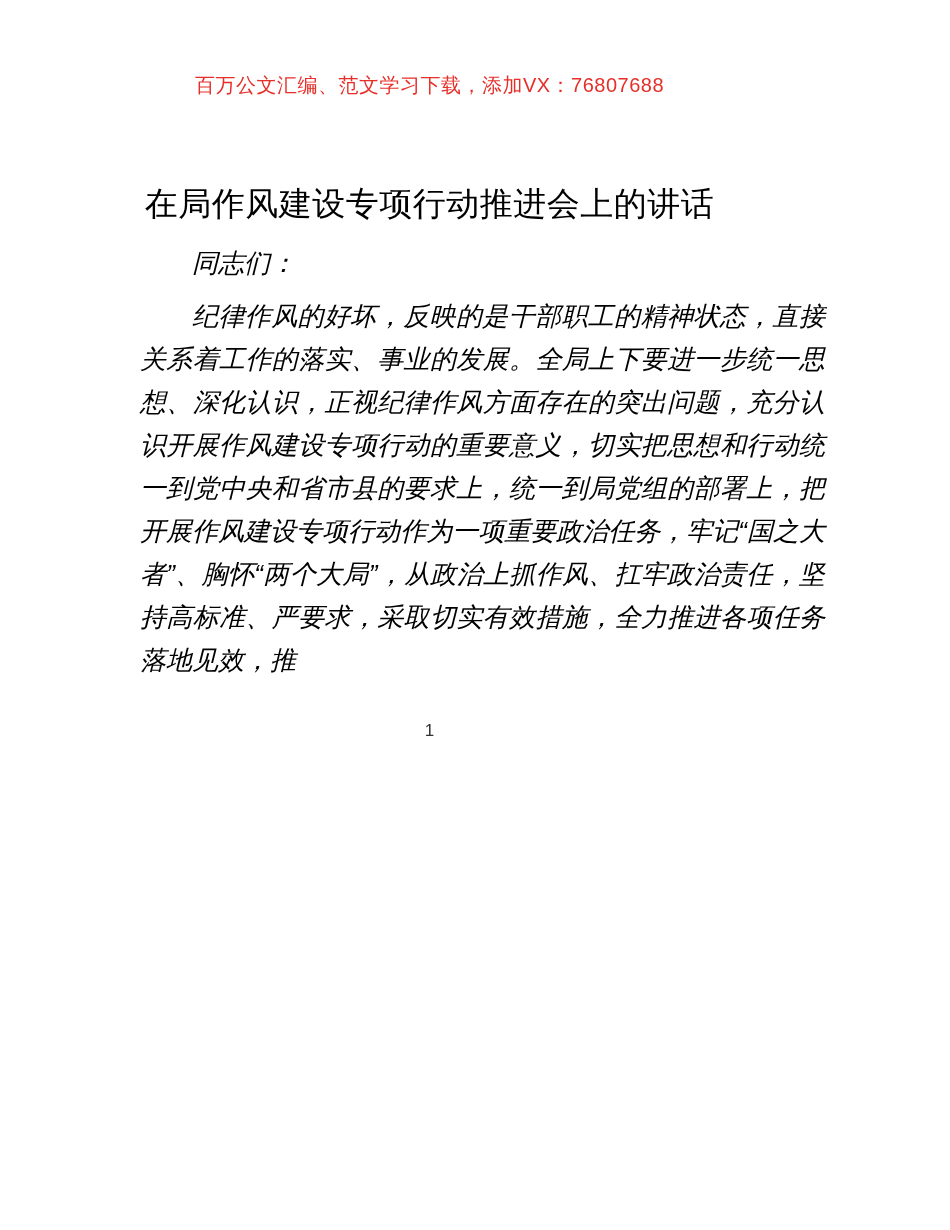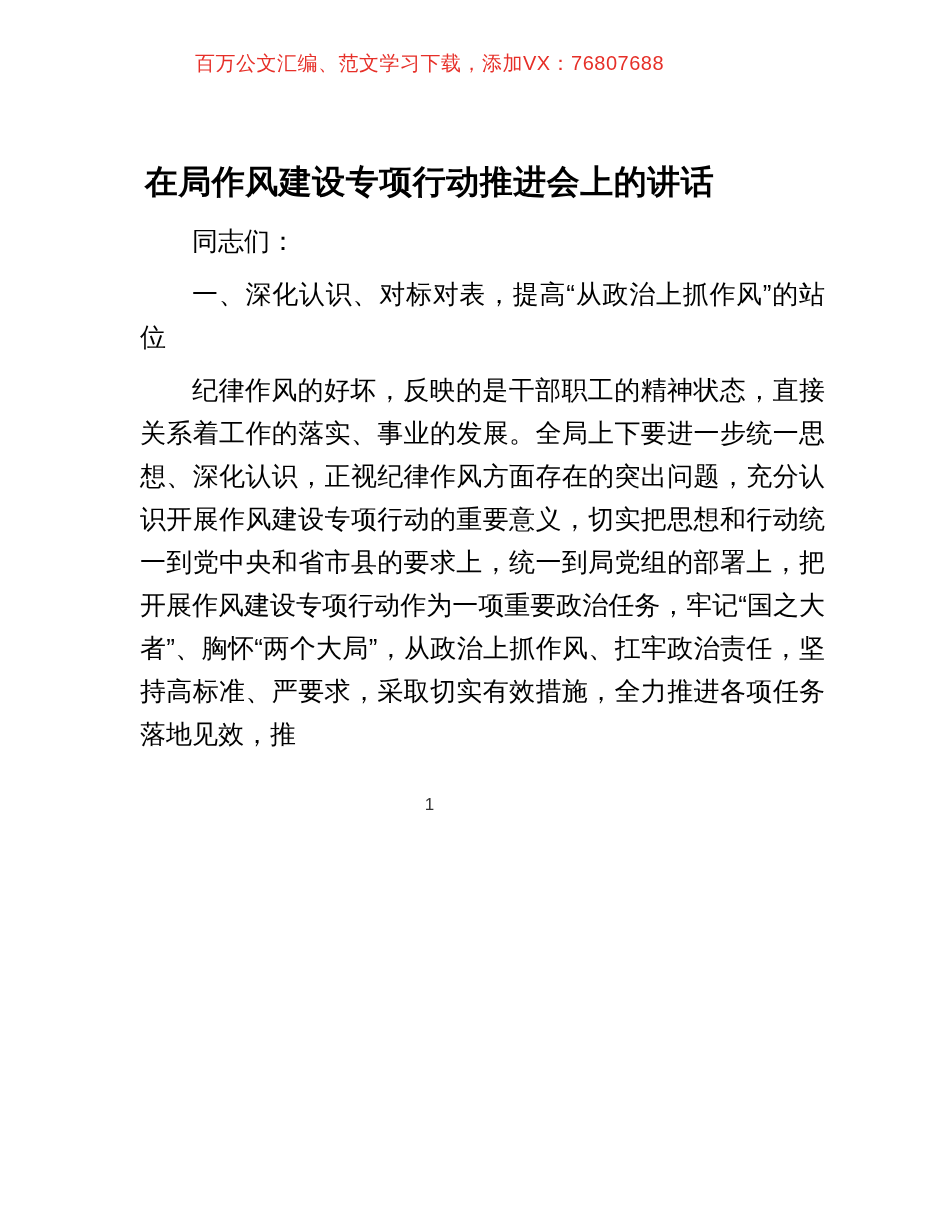--- a/index.html
+++ b/index.html
@@ -8,51 +8,52 @@
       background: #ffffff;
       font-family: "Liberation Sans", sans-serif;
     }
     .page {
       position: relative;
       width: 859px;
       height: 1230px;
       background: #ffffff;
       overflow: hidden;
       box-sizing: border-box;
-      padding-top: 50px;
+      padding-top: 72px;
     }
     .header-notice {
       text-align: center;
       font-size: 20px;
       line-height: 26px;
       color: #e62f28;
       letter-spacing: 0.5px;
     }
     .doc-title {
       text-align: center;
       font-size: 33px;
-      font-weight: bold;
+      font-weight: normal;
       color: #000000;
       margin: 83px 0 12px 0;
       line-height: 46px;
       letter-spacing: 0.5px;
     }
     .doc-body {
       width: 685px;
       margin: 15px 0 0 140px;
       font-size: 26px;
       line-height: 43px;
       color: #000000;
       text-align: justify;
     }
     .para {
       margin: 0 0 10px 0;
       text-indent: 2em;
       word-break: break-all;
       overflow-wrap: break-word;
+      font-style: italic;
     }
     .para.heading {
       font-weight: normal;
     }
     .page-footer {
       text-align: center;
       font-size: 17px;
       line-height: 22px;
       color: #333333;
       margin-top: 38px;
@@ -61,18 +62,17 @@
 </head>
 <body>
 
 <div class="page">
   <div class="header-notice" style="color: rgb(230, 47, 40);">百万公文汇编、范文学习下载，添加VX：76807688</div>
 
   <h1 class="doc-title">在局作风建设专项行动推进会上的讲话</h1>
 
   <div class="doc-body" id="doc-body">
       <p class="para salutation">同志们：</p>
-      <p class="para heading">一、深化认识、对标对表，提高“从政治上抓作风”的站位</p>
       <p class="para body">纪律作风的好坏，反映的是干部职工的精神状态，直接关系着工作的落实、事业的发展。全局上下要进一步统一思想、深化认识，正视纪律作风方面存在的突出问题，充分认识开展作风建设专项行动的重要意义，切实把思想和行动统一到党中央和省市县的要求上，统一到局党组的部署上，把开展作风建设专项行动作为一项重要政治任务，牢记“国之大者”、胸怀“两个大局”，从政治上抓作风、扛牢政治责任，坚持高标准、严要求，采取切实有效措施，全力推进各项任务落地见效，推</p>
     </div>
 
   <div class="page-footer">1</div>
 </div>
 
 </body></html>

